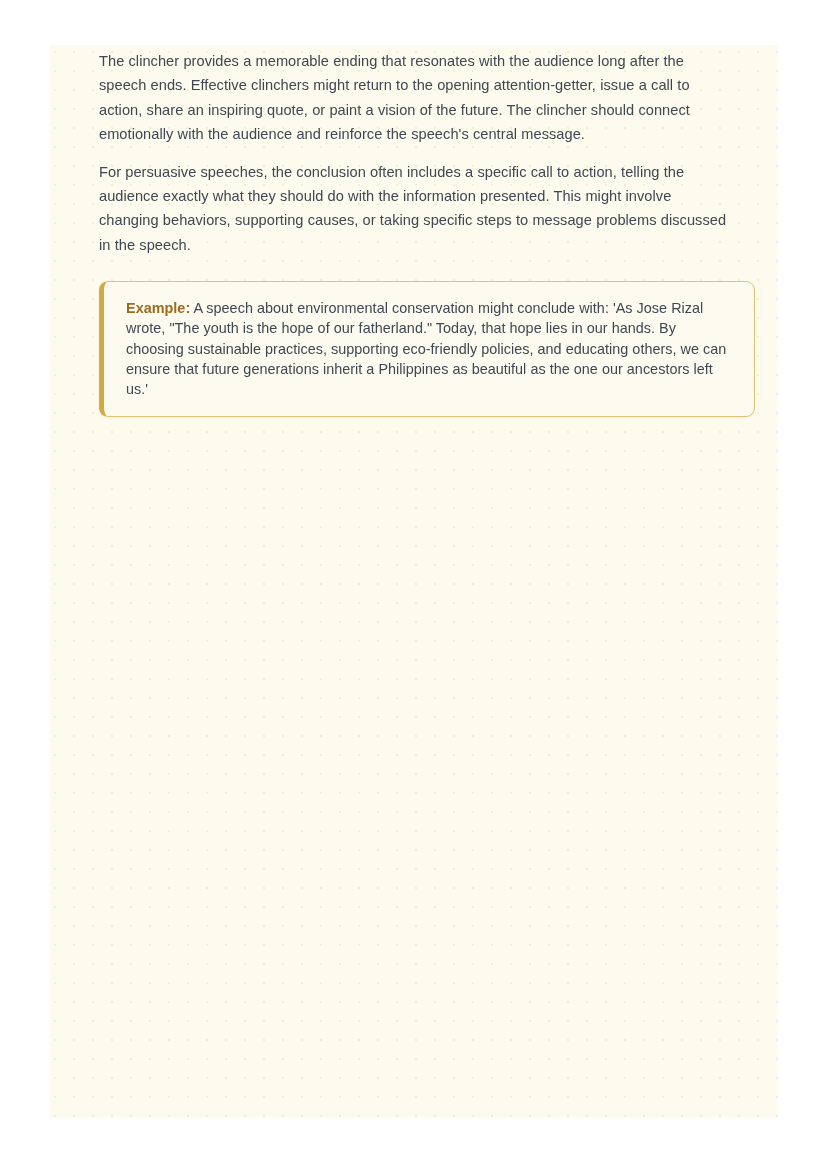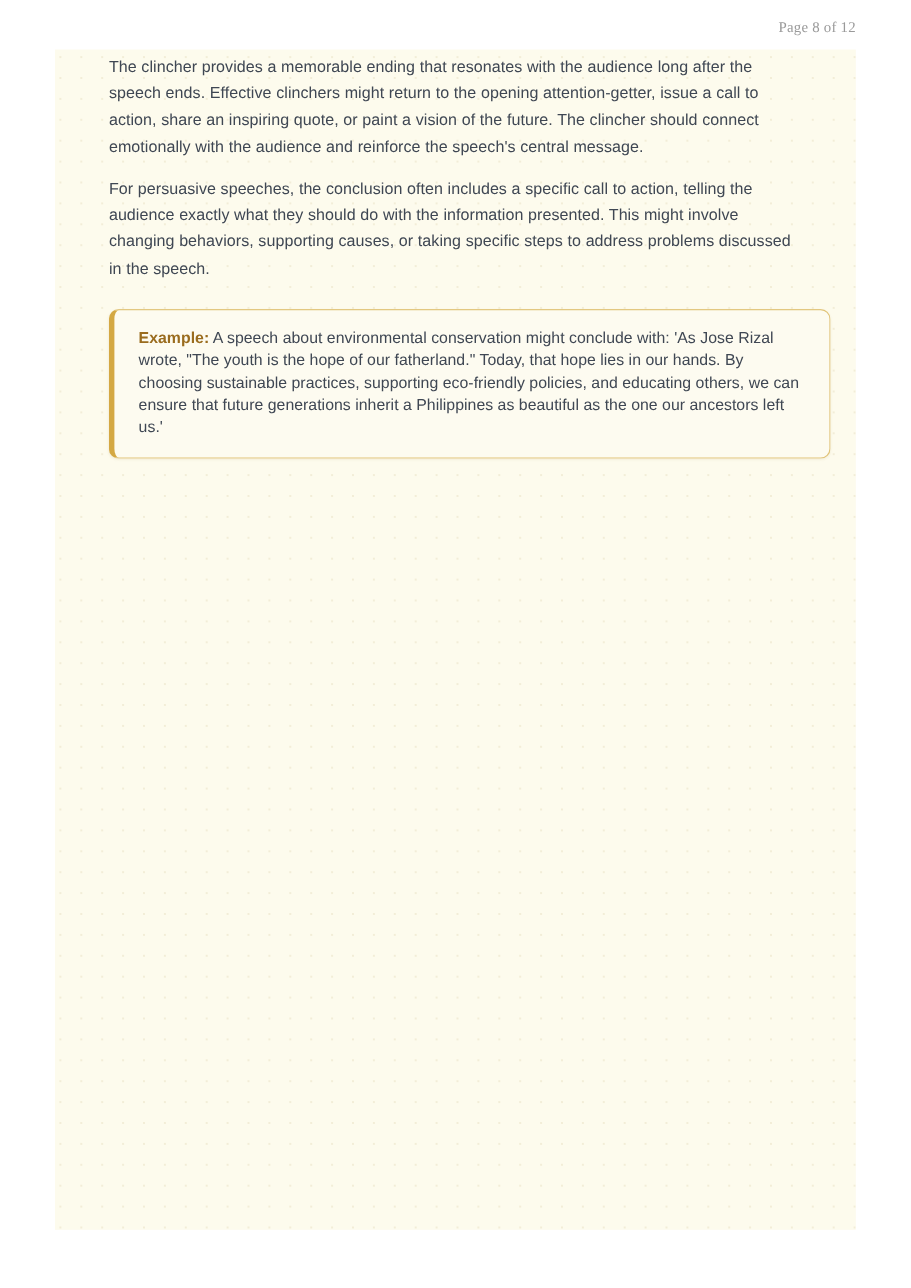--- a/index.html
+++ b/index.html
@@ -124,30 +124,27 @@
     font-size: 15px;
     color: #bdbdbd;
     letter-spacing: 0.3px;
   }
 </style>
 </head>
 <body>
 
 <div class="page-wrapper">
 
-  <div class="page-header">
-    <div class="page-number">Page 8 of 12</div>
-  </div>
 
   <div class="sheet">
     <div class="sheet-inner">
 
       <p class="body-text">The clincher provides a memorable ending that resonates with the audience long after the speech ends. Effective clinchers might return to the opening attention-getter, issue a call to action, share an inspiring quote, or paint a vision of the future. The clincher should connect emotionally with the audience and reinforce the speech's central message.</p>
 
-      <p class="body-text">For persuasive speeches, the conclusion often includes a specific call to action, telling the audience exactly what they should do with the information presented. This might involve changing behaviors, supporting causes, or taking specific steps to address problems discussed in the speech.</p>
+      <p class="body-text">For persuasive speeches, the conclusion often includes a specific call to action, telling the audience exactly what they should do with the information presented. This might involve changing behaviors, supporting causes, or taking specific steps to message problems discussed in the speech.</p>
 
       <div class="callout">
         <p class="callout-text"><span class="callout-label">Example:</span><span> A speech about environmental conservation might conclude with: 'As Jose Rizal wrote, "The youth is the hope of our fatherland." Today, that hope lies in our hands. By choosing sustainable practices, supporting eco-friendly policies, and educating others, we can ensure that future generations inherit a Philippines as beautiful as the one our ancestors left us.'</span></p>
       </div>
 
     </div>
   </div>
 
 
 </div>

